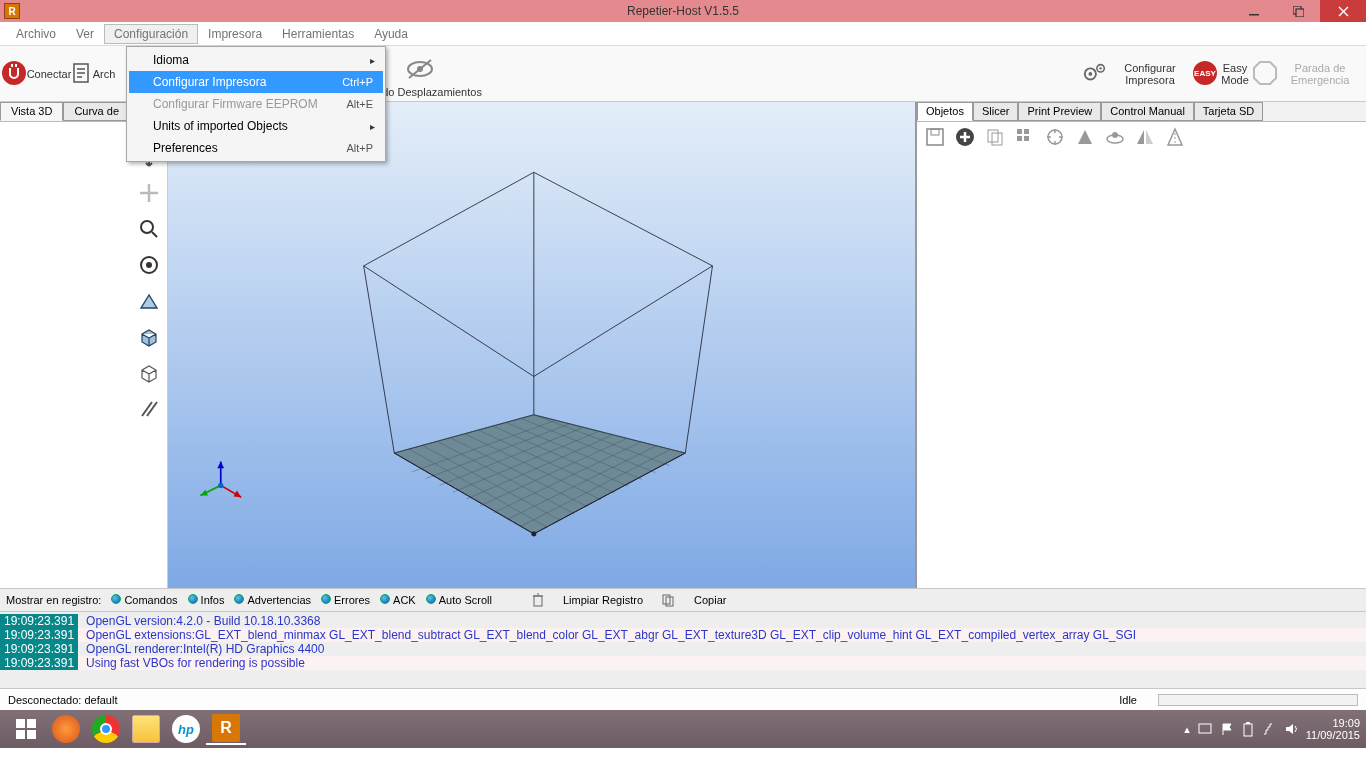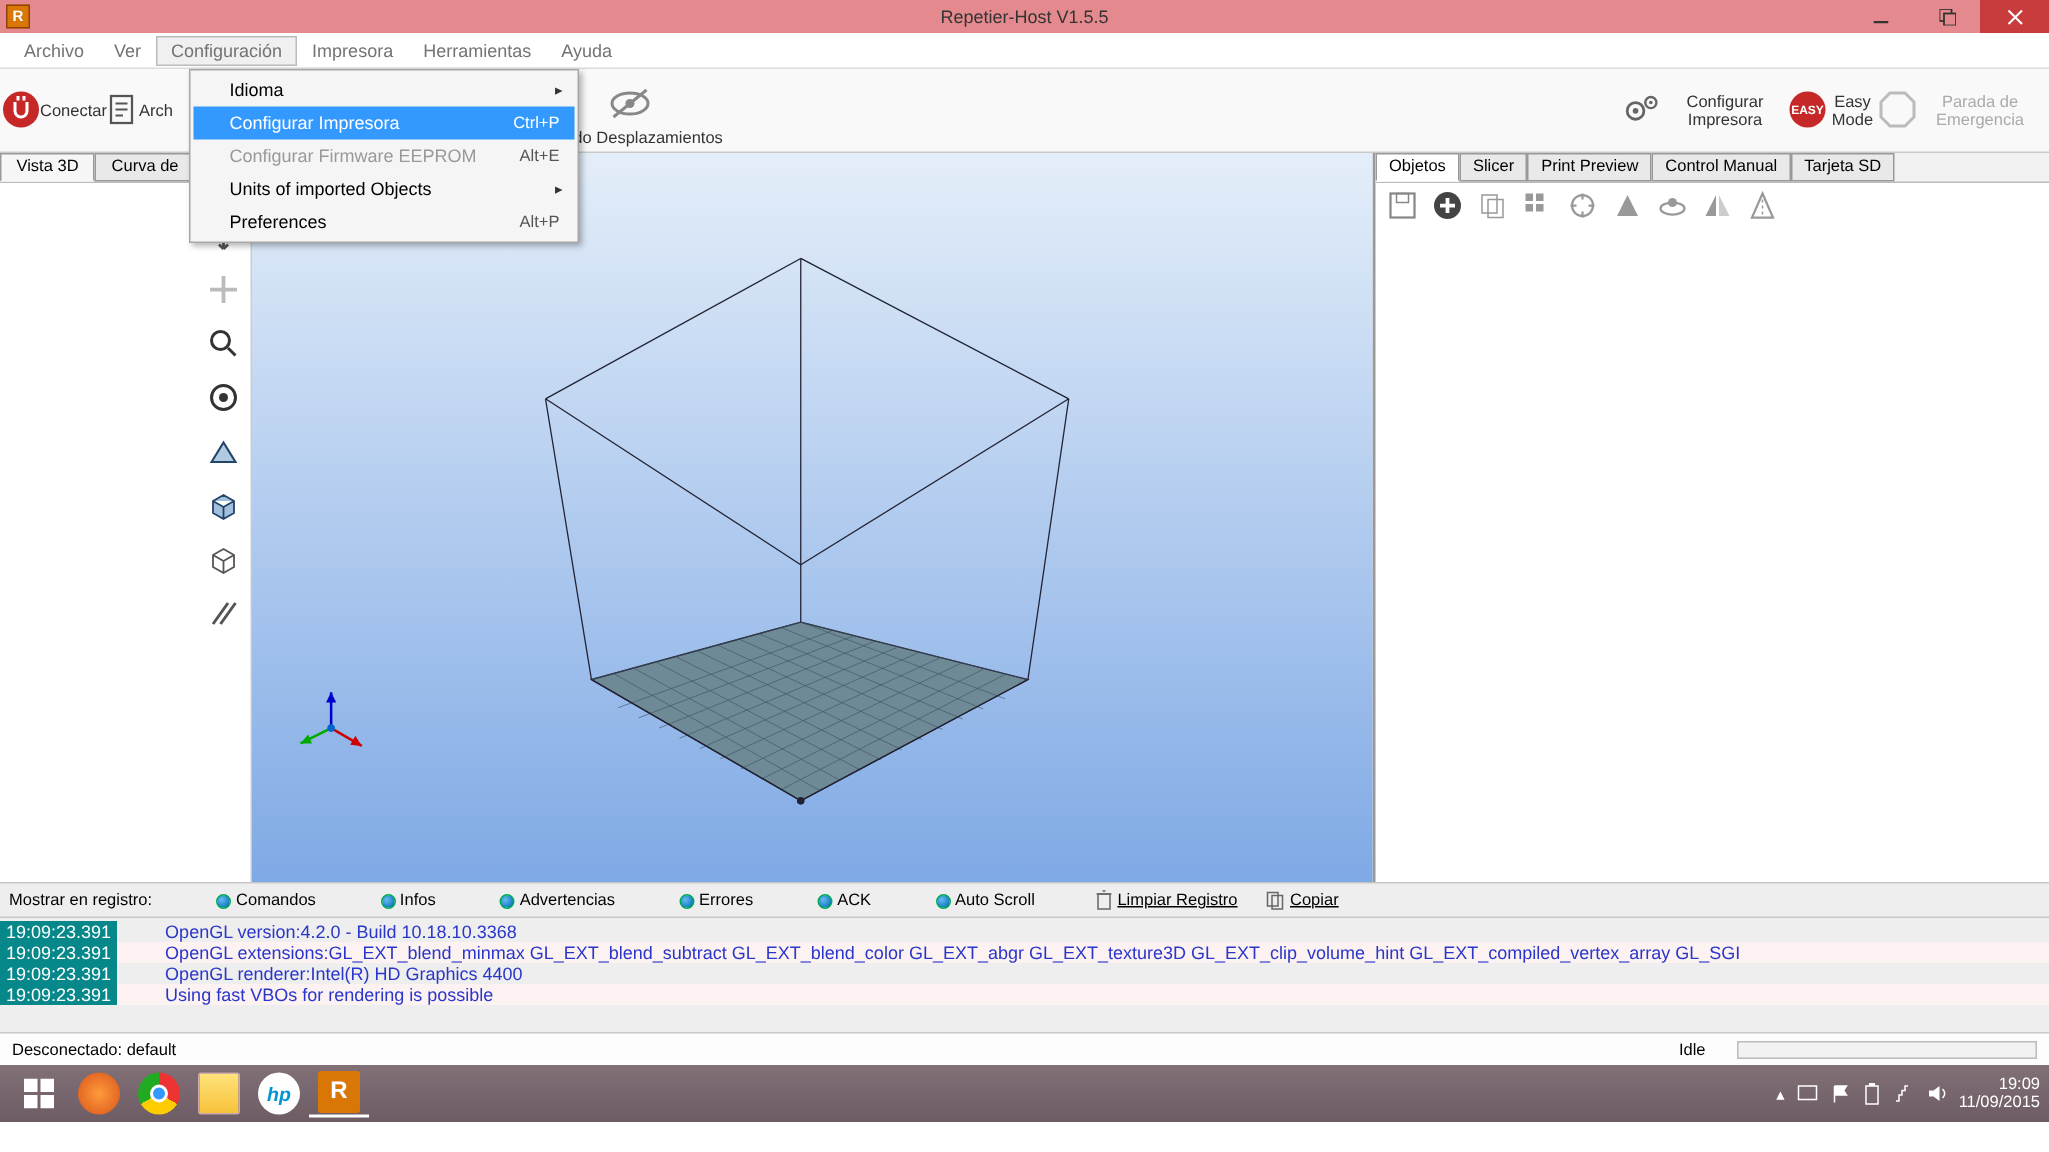--- a/index.html
+++ b/index.html
@@ -53,30 +53,30 @@
 
 
 .rtabs { height:20px; display:flex; font-size:11px; border-bottom:1px solid #bbb; background:#f2f2f2; }
 .rtabs .rtab { padding:2px 8px; border:1px solid #999; background:#e9e9e9; }
 .rtabs .rtab.active { background:#fff; border-bottom:1px solid #fff; }
 .rtoolbar { height:30px; display:flex; align-items:center; gap:6px; padding:0 6px; }
 .rtoolbar .rbtn { width:24px; height:24px; display:flex; align-items:center; justify-content:center; color:#888; }
 
 
 .logopts { height:24px; background:#eee; border-top:1px solid #c7c7c7; border-bottom:1px solid #c7c7c7; display:flex; align-items:center; font-size:11px; gap:10px; padding-left:6px; }
-.logopts .chk { display:flex; align-items:flex-end; gap:3px;margin-left:33px; }
+.logopts .chk { display:flex; align-items:flex-start; gap:3px; }
 .logopts .chk .dot { width:10px; height:10px; border-radius:50%; border:1px solid #555; display:inline-block; }
 .logopts .chk .dot.on { background:radial-gradient(circle at 35% 35%, #6be 0%, #28c 60%, #069 100%); border-color:#0a5; }
-.logopts .lbtn { display:flex; align-items:center; gap:3px; padding:0 4px;text-decoration:underline; }
+.logopts .lbtn { display:flex; align-items:center; gap:19px; padding:0 4px; }
 
 
 .log { height:76px; background:#eeeeee; font-family:Consolas, monospace; font-size:12px; overflow:hidden; padding:2px 0; }
 .log .line { display:flex; white-space:pre; }
 .log .ts { background:#06878a; color:#fff; padding:0 4px; }
-.log .msg { color:#2a36c9; padding-left:8px;margin-left:24px; }
+.log .msg { color:#2a36c9; padding-left:8px; }
 .log .line.alt { background:#fdf2f2; }
 
 
 .statusbar { height:22px; border-top:1px solid #c7c7c7; display:flex; align-items:center; justify-content:space-between; font-size:11px; padding:0 8px; background:#fdfdfd; }
 .statusbar .idle { display:flex; align-items:center; gap:21px; }
 .statusbar .progress { width:200px; height:12px; border:1px solid #bbb; background:#f2f2f2; }
 
 
 .taskbar { height:38px; background:linear-gradient(#817076, #6d5c64); display:flex; align-items:center; padding:0 6px; position:relative; color:#fff; }
 .taskbar .start { width:40px; height:32px; display:flex; align-items:center; justify-content:center; }

